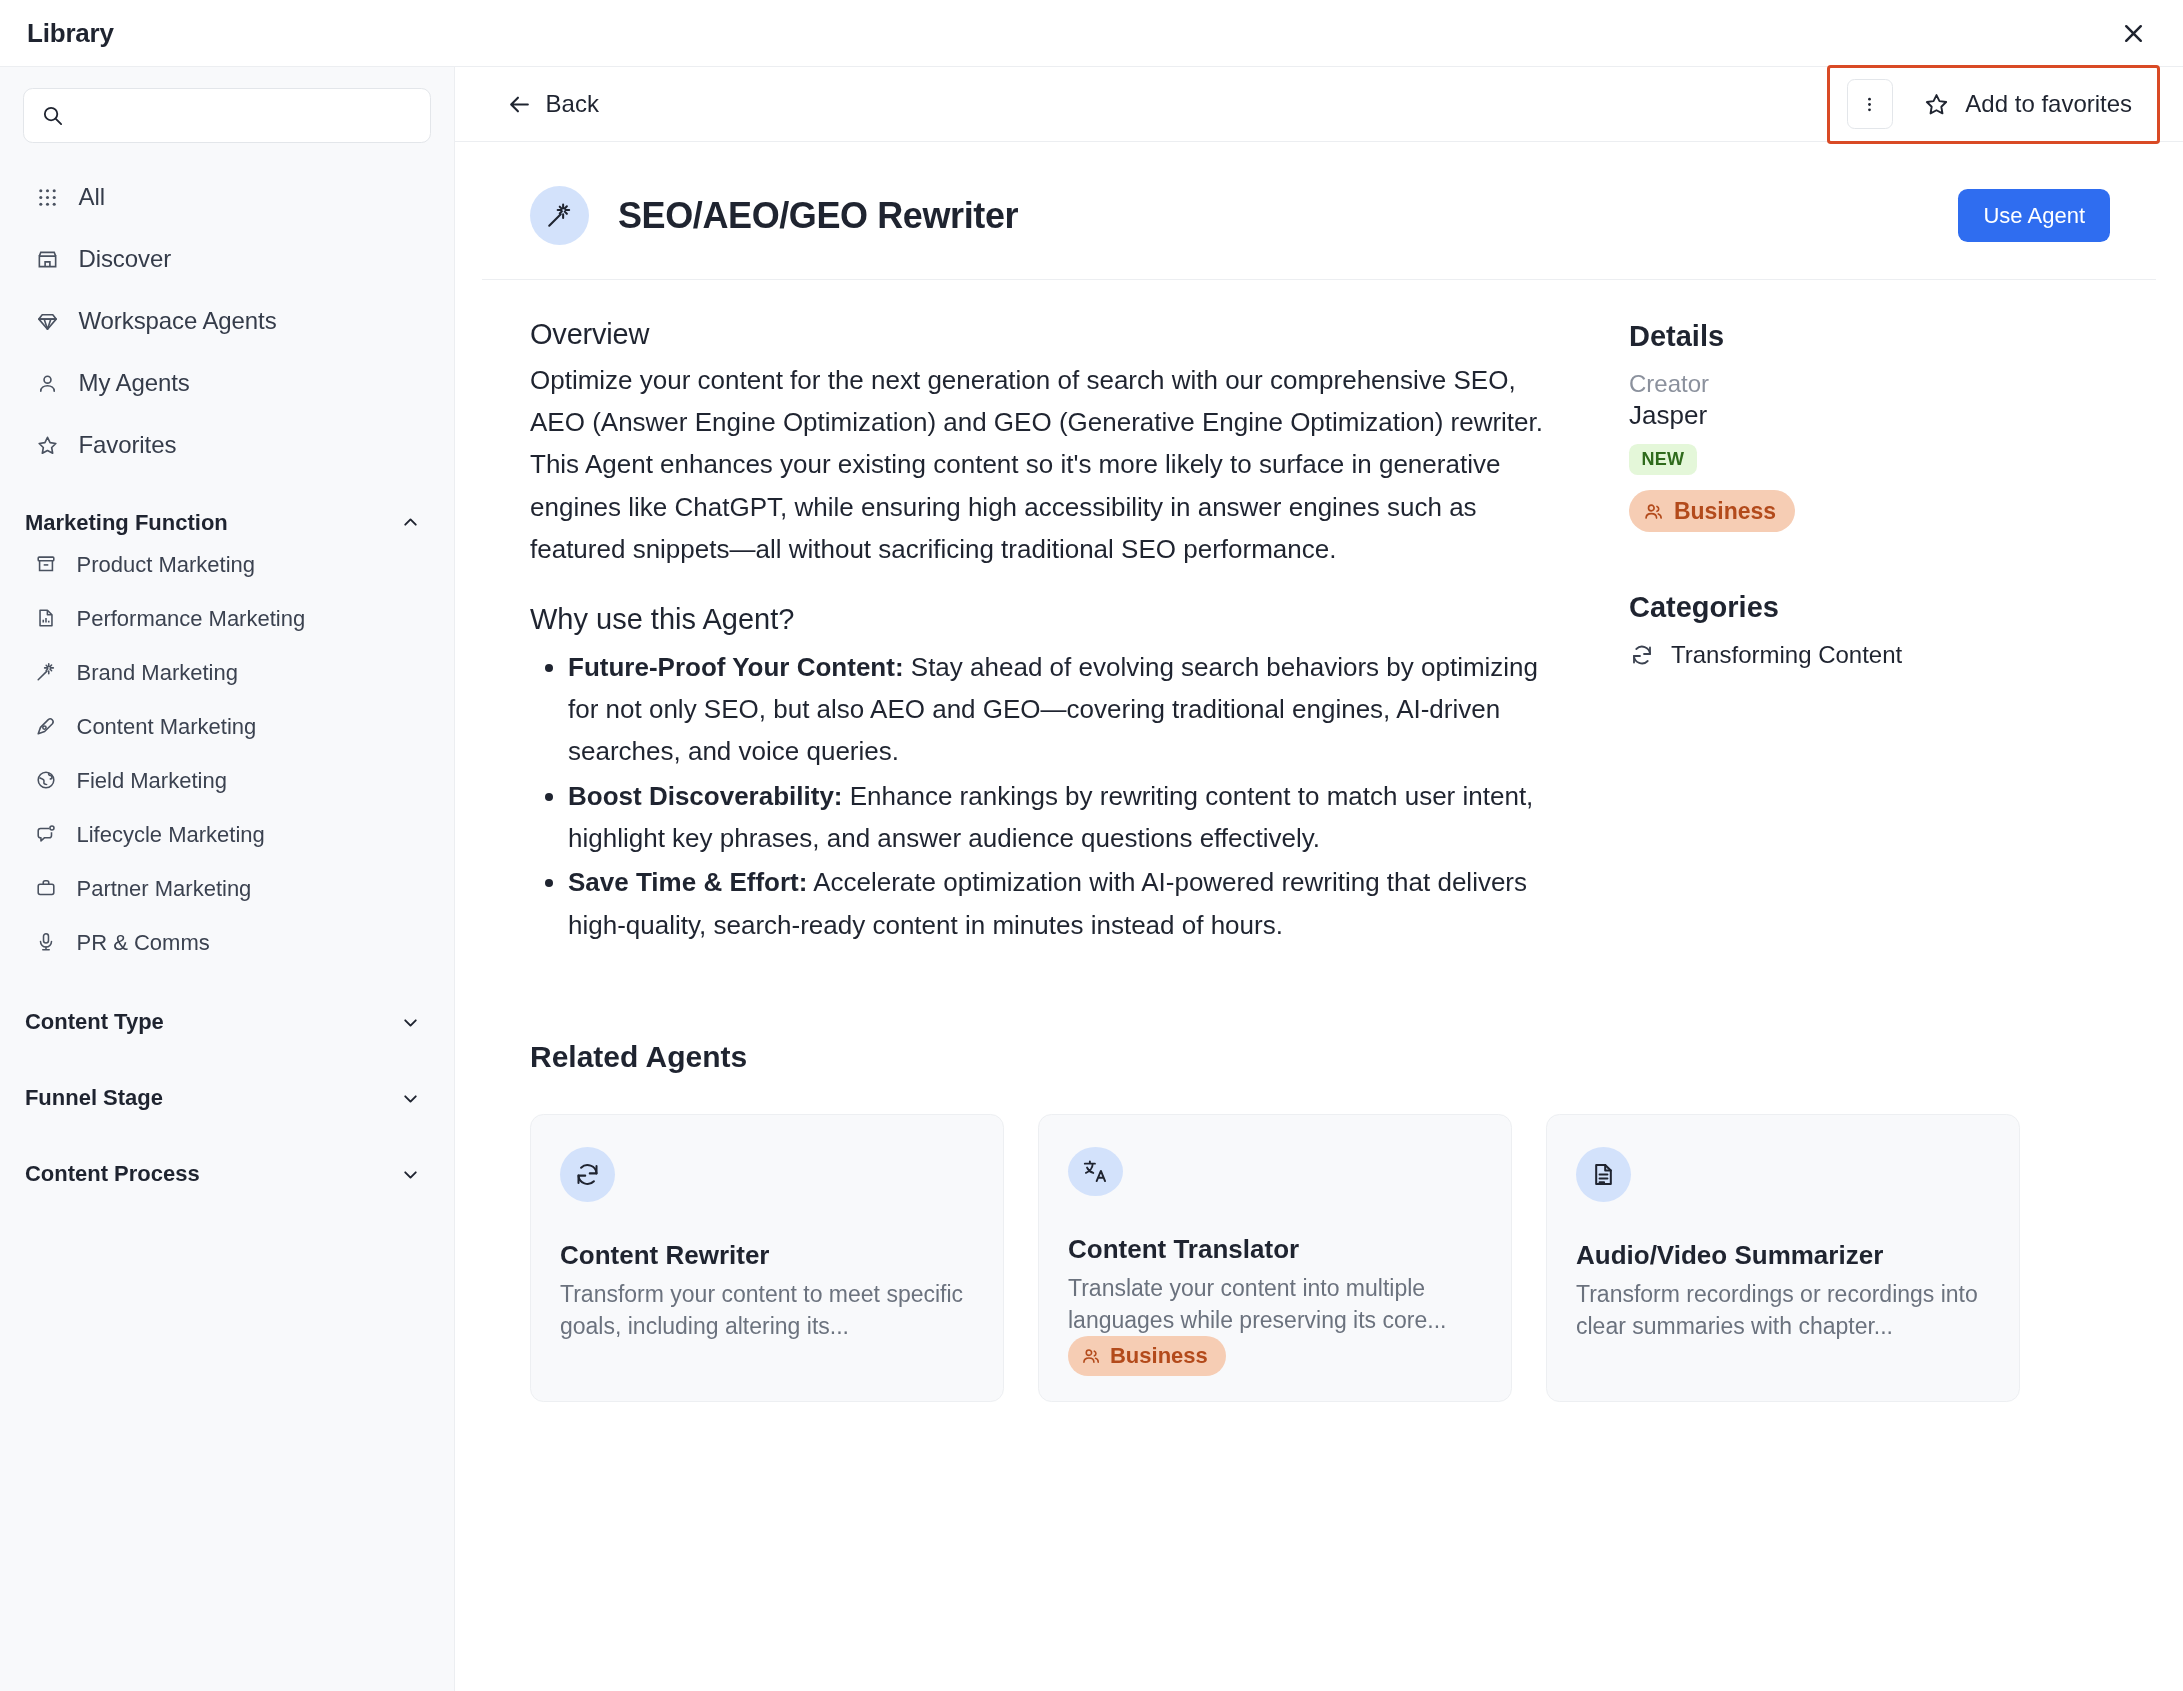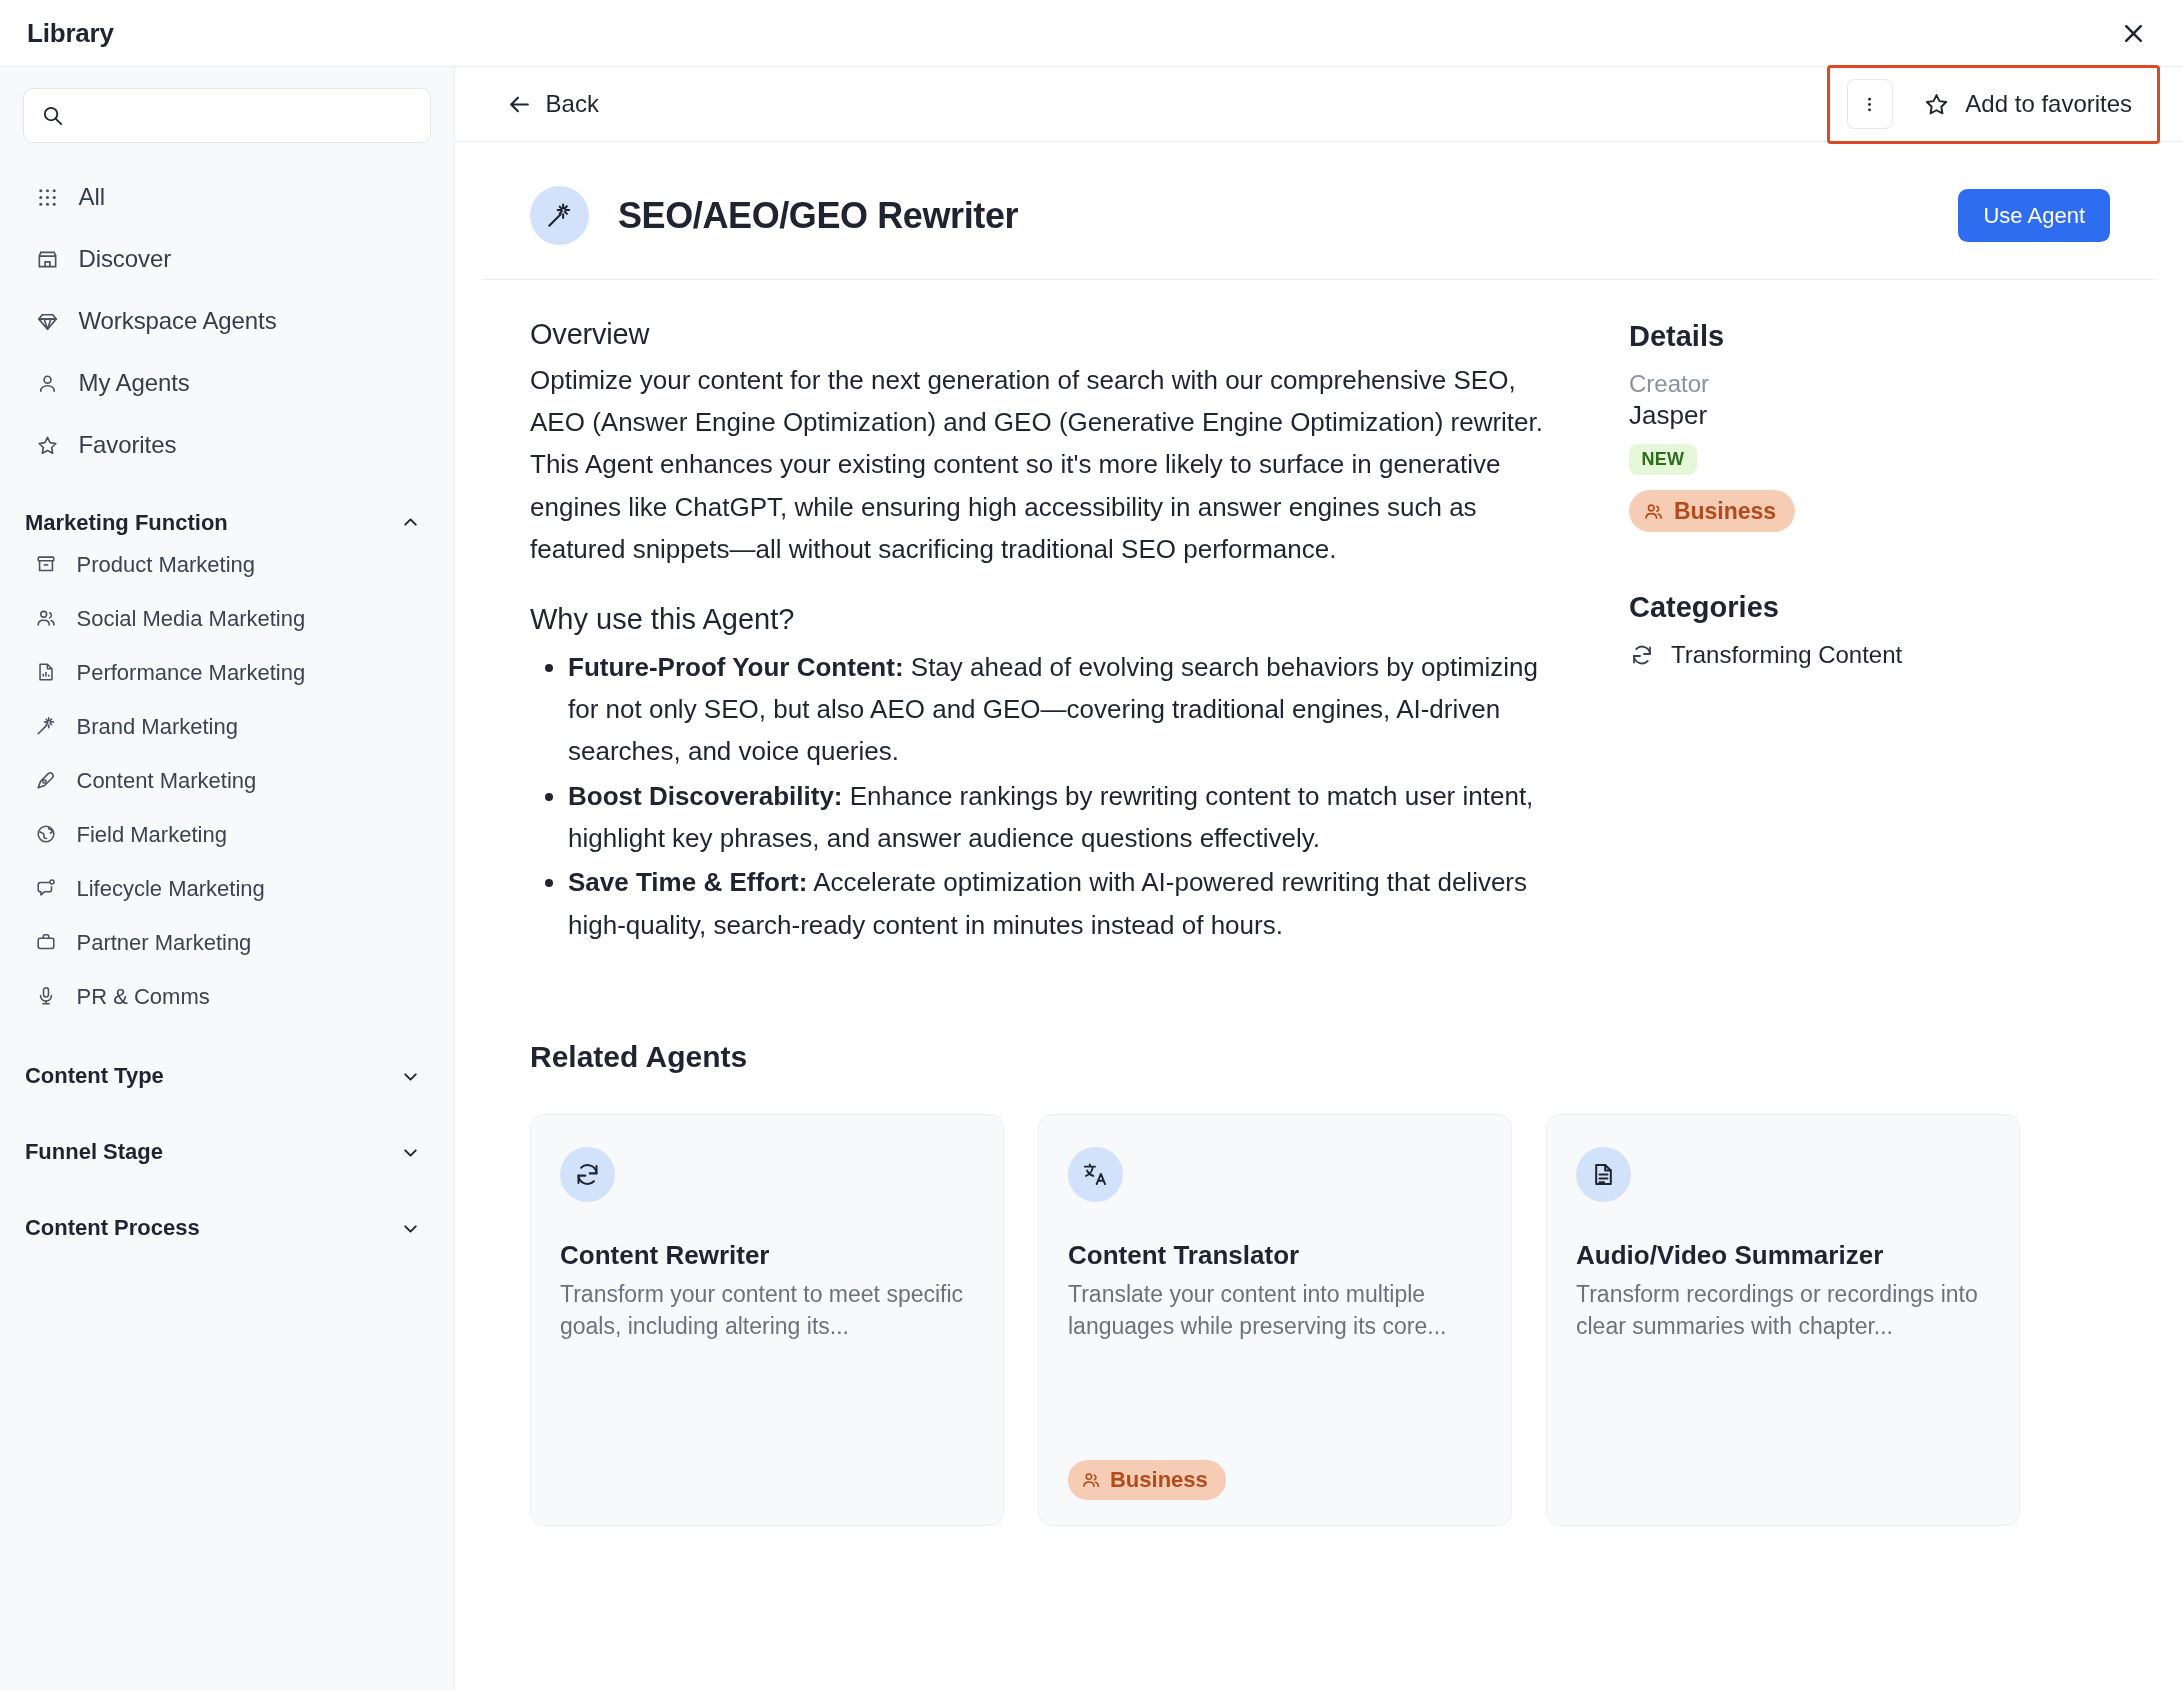--- a/index.html
+++ b/index.html
@@ -142,21 +142,21 @@
     border-radius: 21px; padding: 7.6px 19px 7.6px 14.3px;
   }
   .cat-block { margin-top: 59px; }
   .cat-item { display: flex; align-items: center; gap: 17px; font-size: 24px; color: #1f2430; }
   .cat-ico { width: 25px; height: 25px; display:flex; align-items:center; justify-content:center; color:#3b4250;}
 
   .related-wrap { padding: 92px 46px 0 75px; }
   .related-h { font-size: 30px; font-weight: 700; color: #1f2430; margin-bottom: 40px; }
   .cards { display: flex; gap: 34px; }
   .card {
-    width: 474px; height: 412px;
+    width: 474px; height: 288px;
     background: #f8f9fb; border: 1px solid #edeff2; border-radius: 13.4px;
     padding: 32.5px 29px 25px 29px;
     display: flex; flex-direction: column; cursor: pointer;
   }
   .card-ico {
     width: 55px; height: 55px; border-radius: 50%;
     background: #d3e2fb; display: flex; align-items: center; justify-content: center;
     color: #1f2430; margin-bottom: 38px;
   }
   .card-title { font-size: 26px; font-weight: 700; color: #1f2430; margin-bottom: 7.6px; }
@@ -267,30 +267,20 @@
         <span class="sub-ico">
           <svg width="22" height="22" viewBox="0 0 24 24" fill="none" stroke="#4a5260" stroke-width="1.7">
               <rect x="3.5" y="4.5" width="17" height="4" rx="1"></rect>
               <path d="M5 8.5v10.5h14V8.5"></path>
               <path d="M9.5 13h5"></path>
             </svg>
         </span>
         <span class="sub-label">Product Marketing</span>
       </div>
 
-      <div class="sub-item">
-        <span class="sub-ico">
-          <svg width="22" height="22" viewBox="0 0 24 24" fill="none" stroke="#4a5260" stroke-width="1.7" stroke-linecap="round">
-              <circle cx="9.5" cy="8" r="3.2"></circle>
-              <path d="M3.5 19.5c0-3.3 2.7-5.1 6-5.1s6 1.8 6 5.1"></path>
-              <path d="M16 6.2a3 3 0 0 1 0 5.6M17.5 14.8c2 .6 3.2 2.2 3.2 4.7"></path>
-            </svg>
-        </span>
-        <span class="sub-label">Social Media Marketing</span>
-      </div>
 
       <div class="sub-item">
         <span class="sub-ico">
           <svg width="22" height="22" viewBox="0 0 24 24" fill="none" stroke="#4a5260" stroke-width="1.7" stroke-linejoin="round">
               <path d="M5.5 3.5h8l5 5v12h-13z"></path>
               <path d="M13.5 3.5v5h5"></path>
               <path d="M9 17v-3M12 17v-5M15 17v-2"></path>
             </svg>
         </span>
         <span class="sub-label">Performance Marketing</span>

